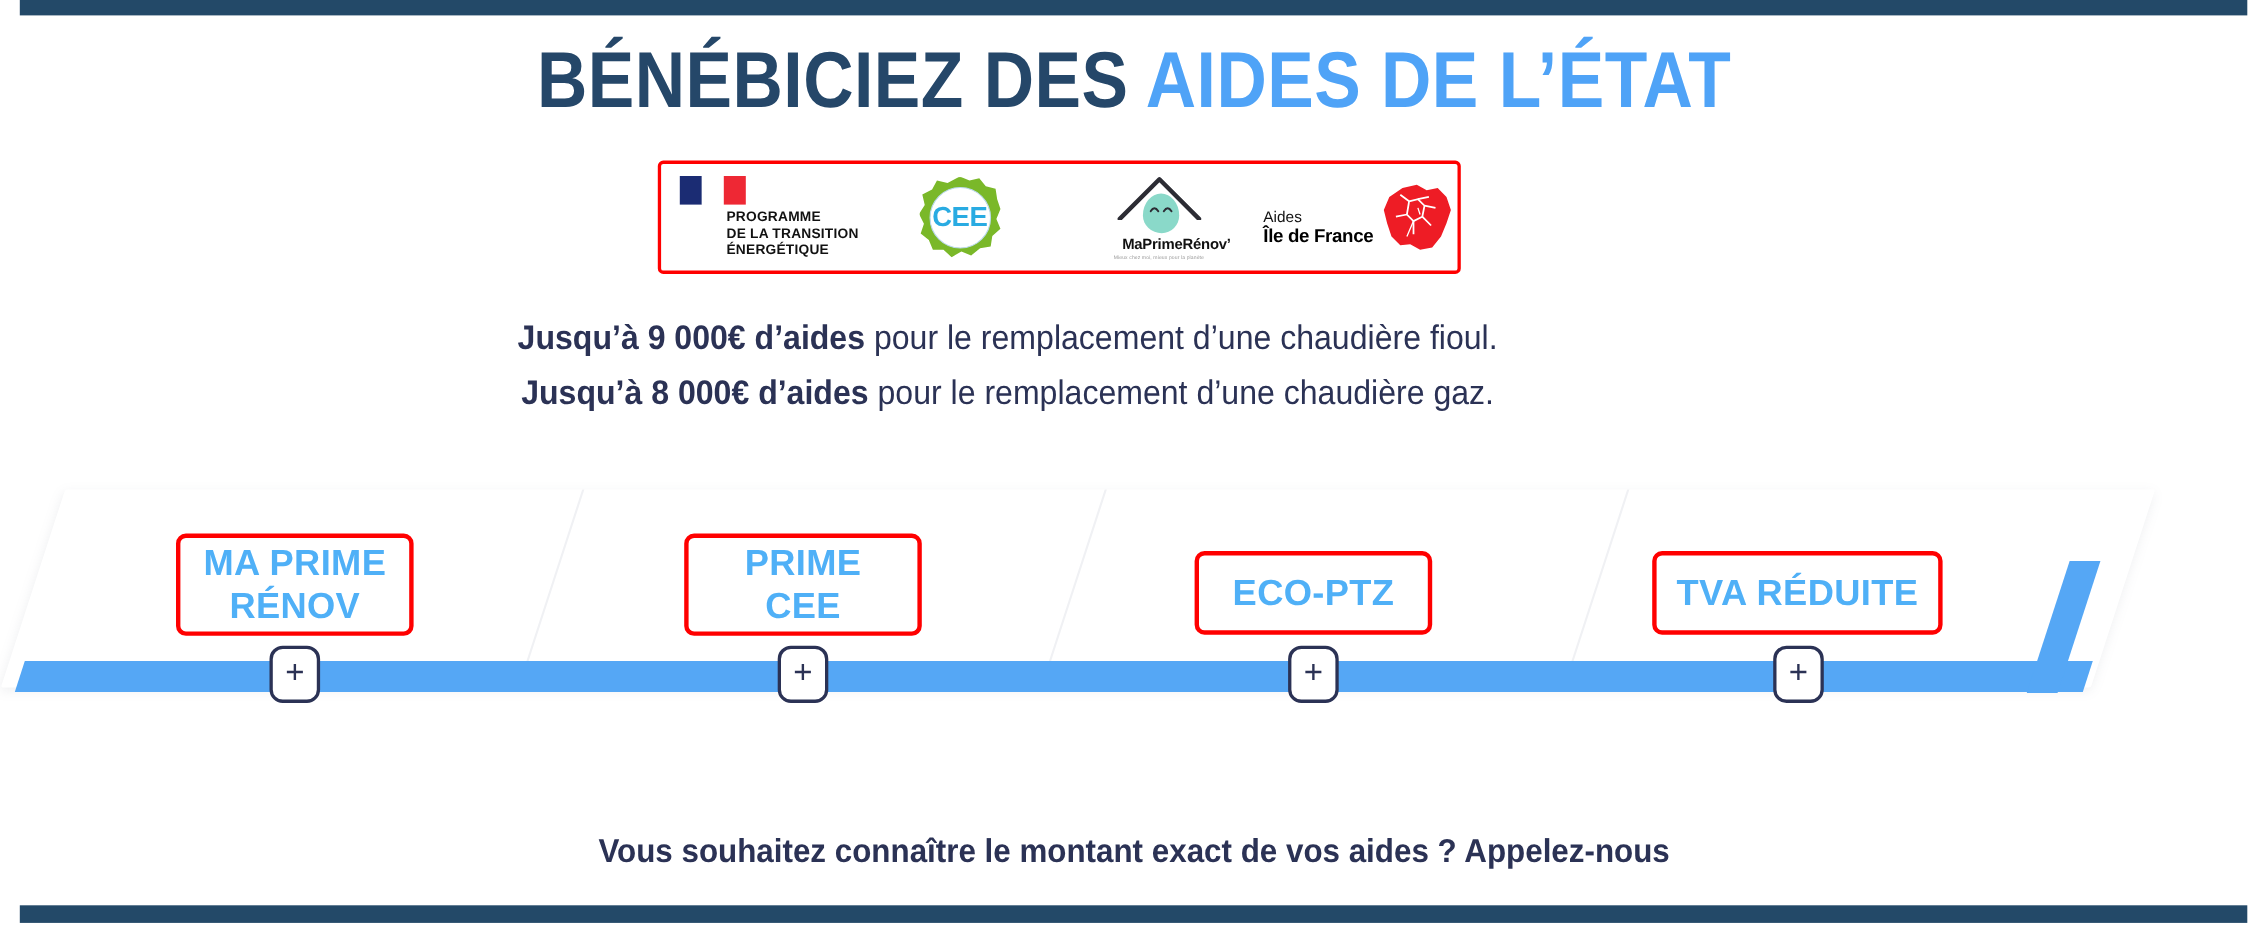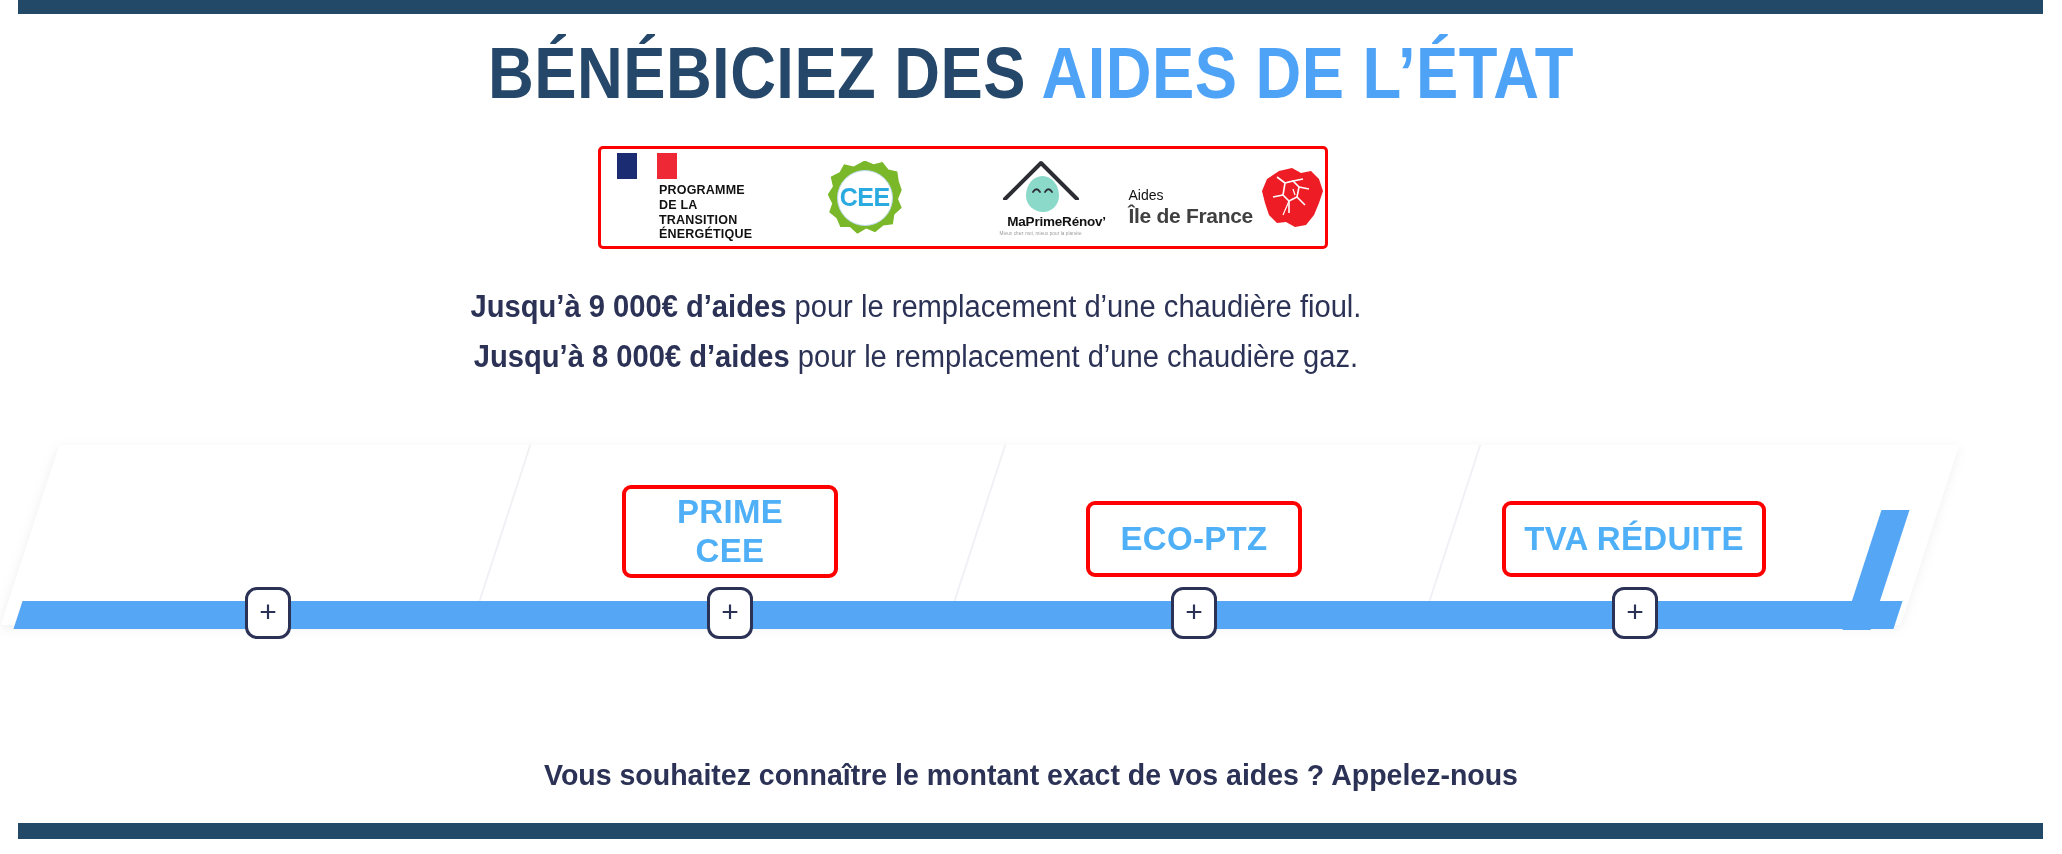--- a/index.html
+++ b/index.html
@@ -144,21 +144,21 @@
 
   
   .idf { display: flex; align-items: center; gap: 6px; }
   .idf-text { display: flex; flex-direction: column; align-items: flex-start; margin-top: 20px; }
   .idf-small {
     font-family: "Liberation Sans", sans-serif;
     font-size: 14px; color: #111111; line-height: 1.1;
   }
   .idf-big {
     font-family: "Liberation Sans", sans-serif;
-    font-weight: 700; font-size: 21px; color: #404040;
+    font-weight: 700; font-size: 17px; color: #000000;
     line-height: 1.1; letter-spacing: -0.3px; white-space: nowrap;
   }
   .idf-map { width: 66px; height: 62px; flex: none; }
 
   
   .aid-lines {
     position: absolute;
     top: 282px;
     left: 0;
     width: 1832px;
@@ -359,20 +359,24 @@
     <div class="panel-inner">
       <div class="panel-div" style="left:470px;"></div>
       <div class="panel-div" style="left:945px;"></div>
       <div class="panel-div" style="left:1420px;"></div>
     </div>
   </div>
 
   <div class="banner-bar"></div>
   <div class="banner-bar-tail"></div>
 
+  <div class="card" style="left:160px; top:40px; width:216px; height:93px;">
+    <span>MA PRIME
+RÉNOV</span>
+  </div>
   <div class="card" style="left:622px; top:40px; width:216px; height:93px;">
     <span>PRIME
 CEE</span>
   </div>
   <div class="card" style="left:1086px; top:56px; width:216px; height:76px;">
     <span>ECO-PTZ</span>
   </div>
   <div class="card" style="left:1502px; top:56px; width:264px; height:76px;">
     <span>TVA RÉDUITE</span>
   </div>

